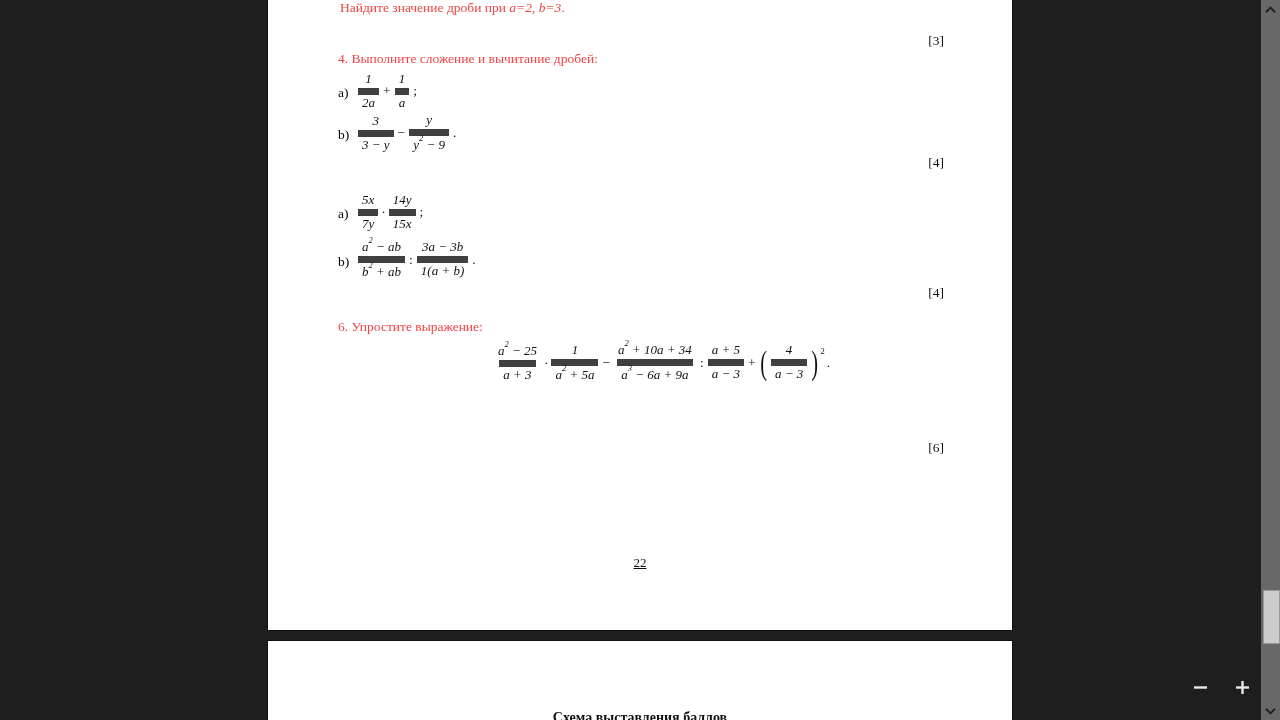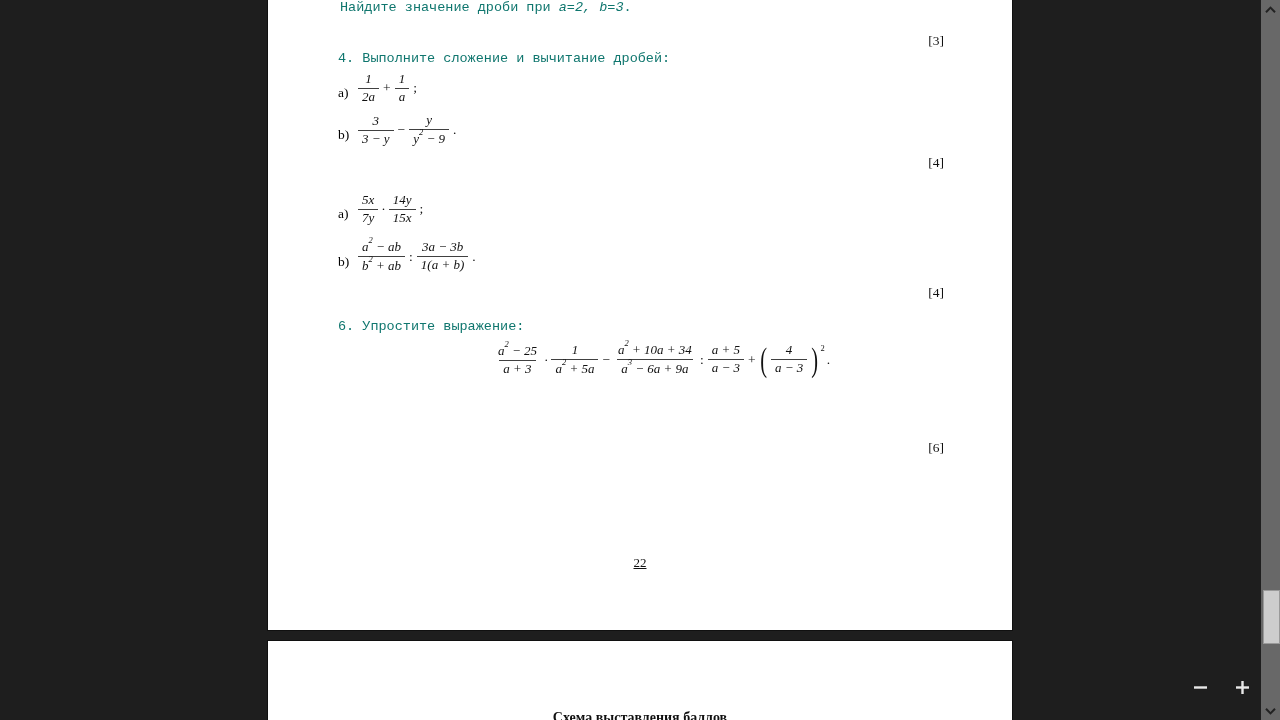--- a/index.html
+++ b/index.html
@@ -35,22 +35,21 @@
     width: 100%;
     height: 100%;
   }
 
   
   .line {
     position: absolute;
     font-size: 13.5px;
     line-height: 1.25;
     white-space: nowrap;
-    color: #0f766e;
-    font-family: Liberation Mono, monospace;
+    color: #ef4444;
   }
   .q-head { font-size: 13.5px; }
   .mark {
     position: absolute;
     right: 68px;
     font-size: 13.5px;
     color: #111;
   }
   .label {
     position: absolute;
@@ -96,21 +95,21 @@
     vertical-align: middle;
     margin: 0 2px;
     line-height: 1.15;
   }
   .frac .num {
     padding: 0 4px 1px 4px;
     font-size: 13px;
   }
   .frac .den {
     padding: 1px 4px 0 4px;
-    border-top: 1px solid #404040;
+    border-top: 7px solid #404040;
     font-size: 13px;
   }
   .op {
     margin: 0 2px;
     font-style: normal;
     display: inline-flex;
     align-items: center;
   }
   .op.dot { margin: 0 1px; }
   .sup {

